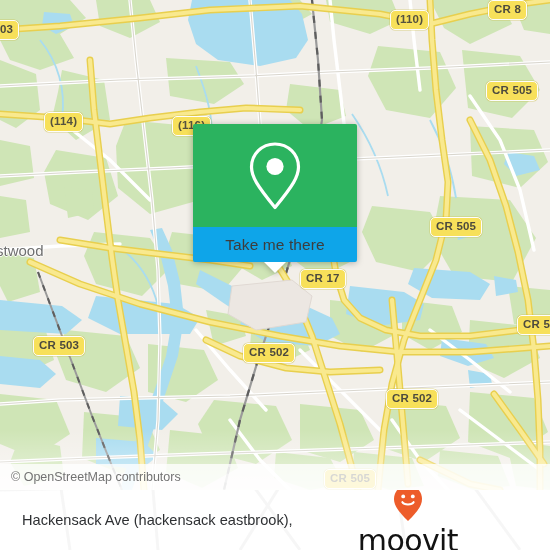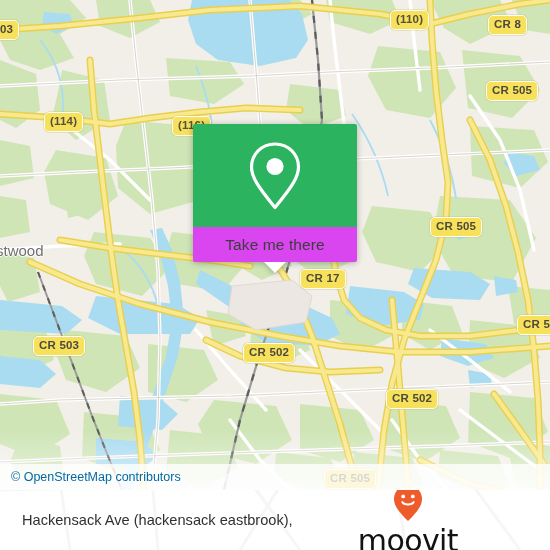--- a/index.html
+++ b/index.html
@@ -86,21 +86,21 @@
     background: #2bb35f;
     height: 103px;
     border-radius: 2px 2px 0 0;
     display: flex;
     align-items: center;
     justify-content: center;
   }
   .popup-pin svg { display: block; }
   .popup-footer {
     position: relative;
-    background: #d946ef;
+    background: #0ea5e9;
     height: 35px;
     border-radius: 0 0 2px 2px;
     display: flex;
     align-items: center;
     justify-content: center;
   }
   .popup-footer-label {
     color: #3d3d3d;
     font-size: 15.5px;
     font-family: "Liberation Sans", sans-serif;
@@ -123,21 +123,21 @@
     position: absolute;
     left: 0;
     bottom: 0;
     width: 550px;
     height: 26px;
     background: rgba(255,255,255,.78);
     display: flex;
     align-items: center;
   }
   .attribution-text {
-    color: #0369a1;
+    color: #737373;
     font-size: 12.5px;
     padding-left: 11px;
     font-family: "Liberation Sans", sans-serif;
   }
 
   
   .footer {
     position: absolute;
     left: 0;
     top: 490px;
@@ -366,21 +366,21 @@
         </defs>
       </g>
     </svg>
 
     <div class="place-label" style="left:-4px; top:242px;">stwood</div>
 
     <div class="shield plain" style="left:-6px; top:20px;">03</div>
     <div class="shield paren" style="left:44px; top:112px;">(114)</div>
     <div class="shield paren" style="left:172px; top:116px;">(116)</div>
     <div class="shield paren" style="left:390px; top:10px;">(110)</div>
-    <div class="shield plain" style="left:488px; top:15px;">CR 8</div>
+    <div class="shield plain" style="left:488px; top:0;">CR 8</div>
     <div class="shield plain" style="left:486px; top:81px;">CR 505</div>
     <div class="shield plain" style="left:430px; top:217px;">CR 505</div>
     <div class="shield plain" style="left:517px; top:315px;">CR 50</div>
     <div class="shield plain" style="left:300px; top:269px;">CR 17</div>
     <div class="shield plain" style="left:33px; top:336px;text-align:right;">CR 503</div>
     <div class="shield plain" style="left:243px; top:343px;">CR 502</div>
     <div class="shield plain" style="left:386px; top:389px;">CR 502</div>
     <div class="shield plain" style="left:324px; top:469px;">CR 505</div>
 
     <div class="popup">

